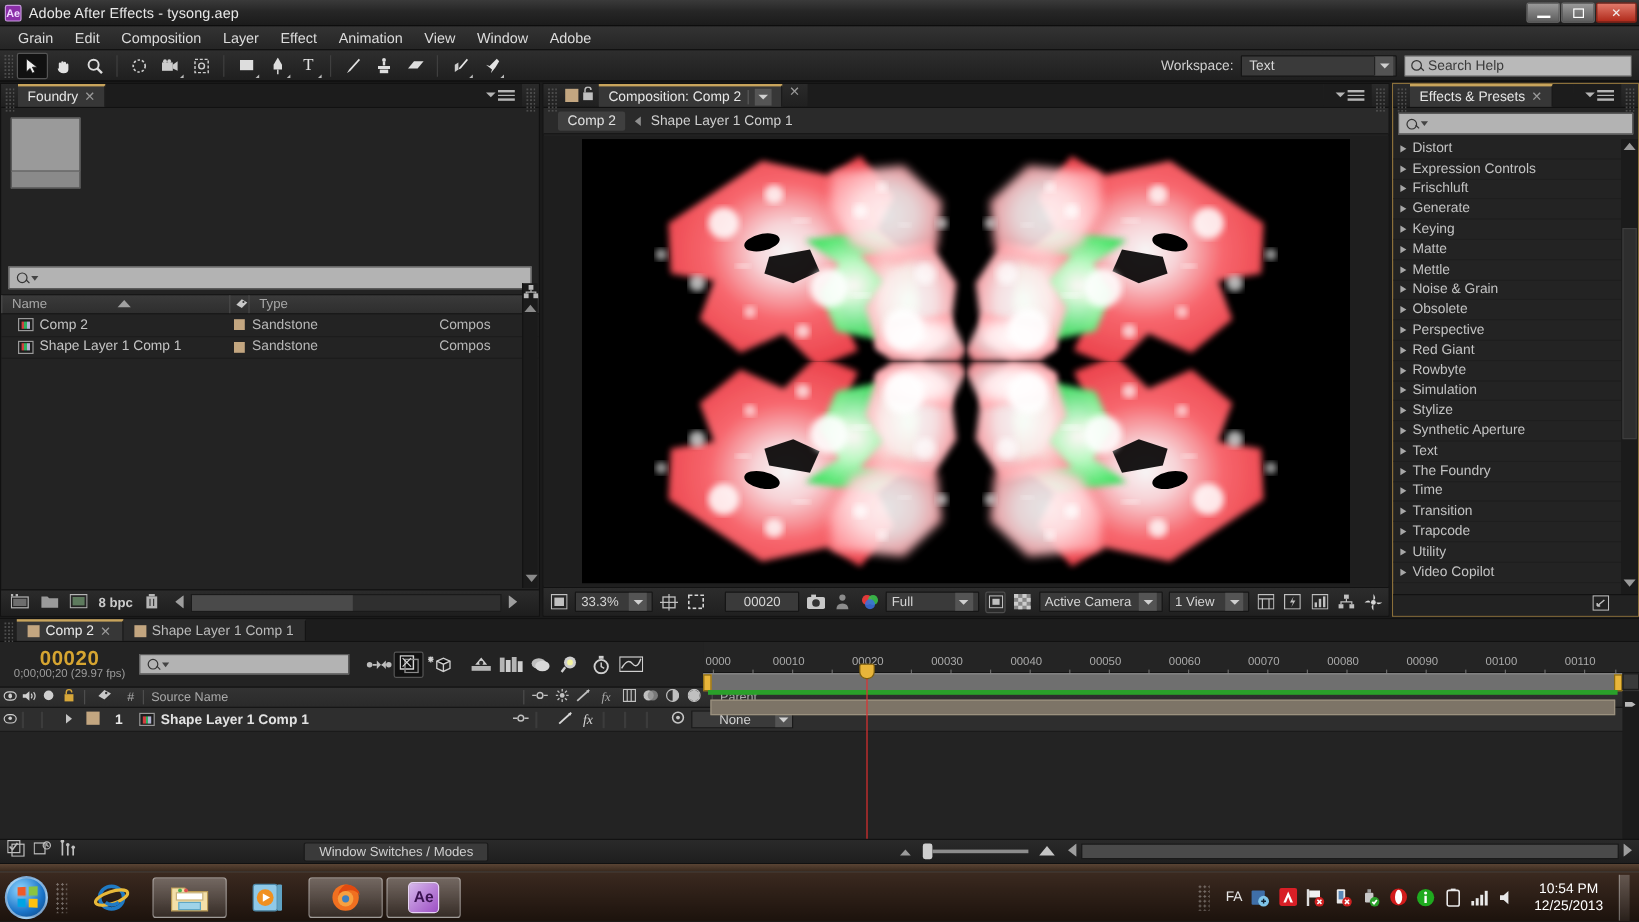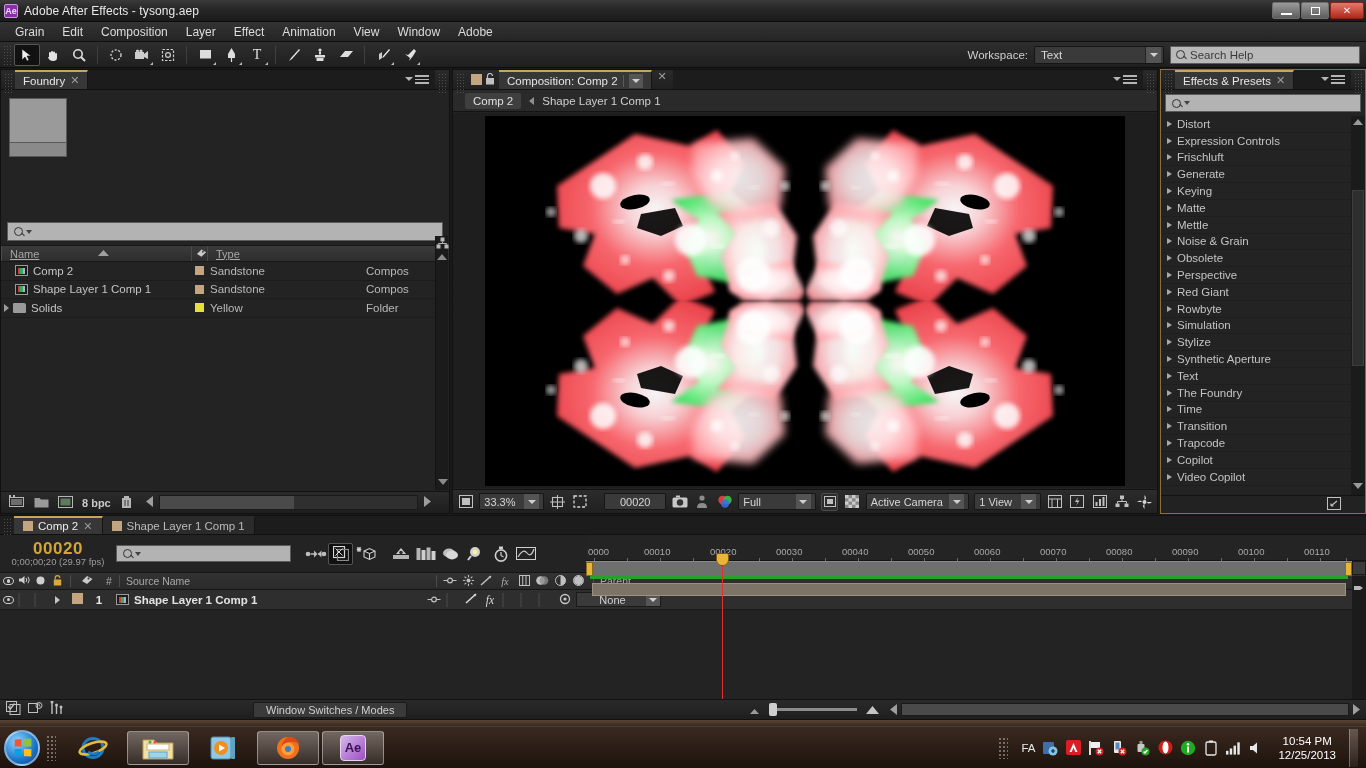--- a/index.html
+++ b/index.html
@@ -105,21 +105,21 @@
   .proj-search{
     margin:0 6px 4px 6px;height:19px;background:#b3b3b3;border:1px solid #5a5a5a;
     display:flex;align-items:center;gap:3px;padding-left:6px;
   }
   .mag{ width:9px;height:9px;border:1.4px solid #333;border-radius:50%;position:relative;display:inline-block;}
   .mag::after{content:"";position:absolute;width:4px;height:1.4px;background:#333;transform:rotate(45deg);right:-3px;bottom:0;}
   .tri-dn-dark{width:0;height:0;border-left:3.5px solid transparent;border-right:3.5px solid transparent;border-top:4px solid #444;}
   .col-head{
     height:17px;background:linear-gradient(to bottom,#3a3a3a,#2e2e2e);
     border-top:1px solid #171717;border-bottom:1px solid #171717;
-    display:flex;align-items:center;font-size:11px;color:#a8a8a8;text-decoration:underline;
+    display:flex;align-items:center;font-size:11px;color:#a8a8a8;
   }
   .col-head .c{ padding-left:8px; border-left:1px solid #4a4a4a; height:100%; display:flex;align-items:center;}
   .prow{ height:18.5px; display:flex;align-items:center; font-size:11.5px;color:#c4c4c4;
     border-bottom:1px solid #1c1c1c;}
   .comp-ico{
     width:13px;height:11px;background:#1d1d1d;border:1px solid #9a9a9a;
     display:flex;align-items:center;justify-content:center;margin-right:5px;
   }
   .comp-ico b{display:block;width:7px;height:6px;
     background:linear-gradient(90deg,#d04040 0 33%,#30b060 33% 66%,#b0b0d0 66% 100%);}
@@ -444,28 +444,20 @@
       </div>
       <div class="prow">
         <div style="width:14px"></div>
         <span class="comp-ico">
             <b></b>
           </span>
         <span style="width:162px">Shape Layer 1 Comp 1</span>
         <span class="swatch" style="background:#c3a680"></span>
         <span style="width:156px;color:#b8b8b8">Sandstone</span>
         <span style="color:#b8b8b8">Compos</span>
-      </div>
-      <div class="prow">
-        <span class="disc-tri"></span>
-        <span class="folder-ico"></span>
-        <span style="width:164px">Solids</span>
-        <span class="swatch" style="background:#e8e03a"></span>
-        <span style="width:156px;color:#b8b8b8">Yellow</span>
-        <span style="color:#b8b8b8">Folder</span>
       </div>
     </div>
 
     <div class="scroll-v">
       <svg width="13" height="13" viewBox="0 0 13 13" style="display:block;margin:1px auto">
           <rect x="4.5" y="0.5" width="4" height="4" fill="#b8b8b8"></rect>
           <rect x="0.5" y="7.5" width="4" height="4" fill="#b8b8b8"></rect>
           <rect x="8.5" y="7.5" width="4" height="4" fill="#b8b8b8"></rect>
           <path d="M6.5 4.5 V6.5 M2.5 7.5 V6.5 H10.5 V7.5" stroke="#b8b8b8" stroke-width="1" fill="none"></path>
         </svg>
@@ -880,21 +872,21 @@
       <div class="ef-row">
           <span class="ef-tri"></span>
           <span>Transition</span>
         </div>
       <div class="ef-row">
           <span class="ef-tri"></span>
           <span>Trapcode</span>
         </div>
       <div class="ef-row">
           <span class="ef-tri"></span>
-          <span>Copilot</span>
+          <span>Utility</span>
         </div>
       <div class="ef-row">
           <span class="ef-tri"></span>
           <span>Video Copilot</span>
         </div>
     </div>
 
     <div class="ef-scroll">
       <div style="width:0;height:0;border-left:5px solid transparent;border-right:5px solid transparent;border-bottom:6px solid #9a9a9a;margin:3px auto"></div>
       <div class="ef-thumb"></div>

